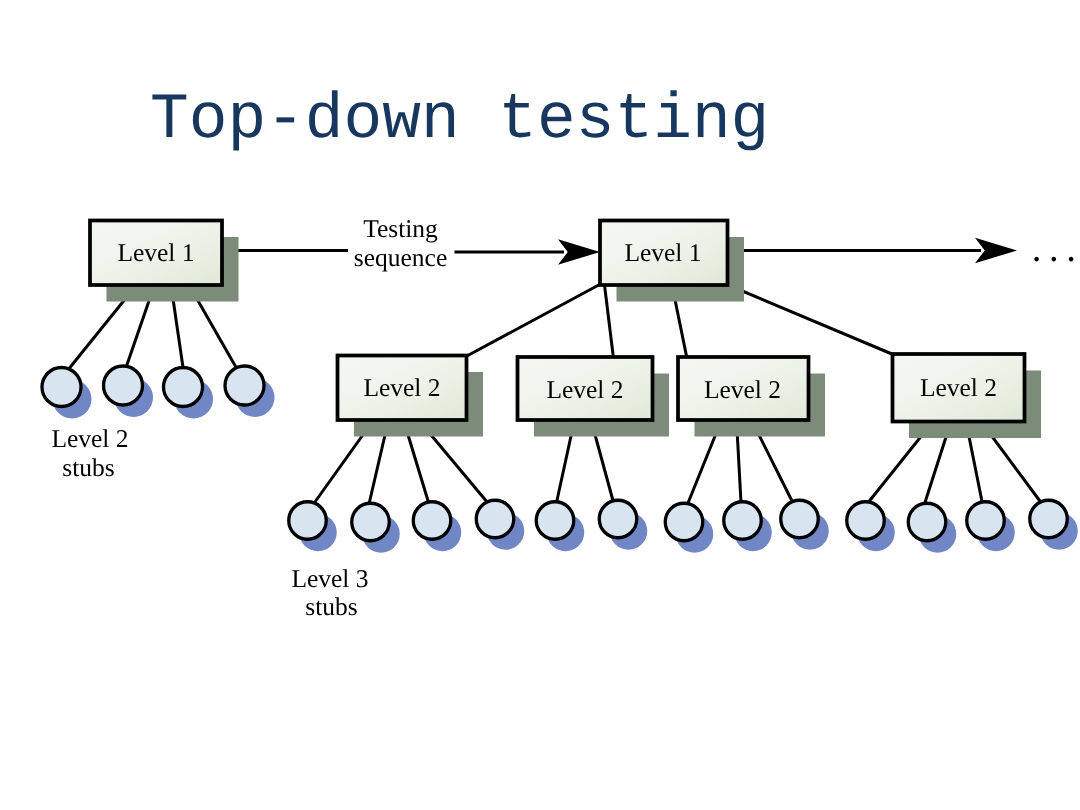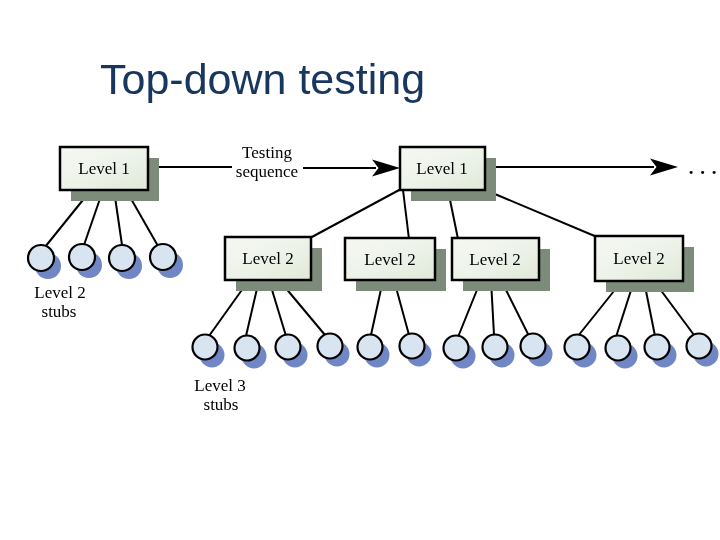--- a/index.html
+++ b/index.html
@@ -4,21 +4,21 @@
 <style>
   html,body{margin:0;padding:0;}
   body{
     width:720px;height:540px;background:#ffffff;position:relative;overflow:hidden;
     font-family:"Liberation Serif",serif;
   }
   .slide{position:absolute;inset:0;background:#ffffff;}
   h1.slide-title{
     position:absolute;left:100px;top:56px;margin:0;
     font-size:43px;font-weight:normal;line-height:1.1;
-    color:#17375e;font-family:Liberation Sans, sans-serif;white-space:nowrap;
+    color:#17375e;font-family:Liberation Mono, monospace;white-space:nowrap;
   }
   svg{position:absolute;left:0;top:0;}
   .connector{stroke:#000;stroke-width:2;fill:none;}
   .box-main{fill:url(#boxGrad);stroke:#000;stroke-width:2.5;}
   .box-shadow{fill:#7d8c7a;stroke:none;}
   .stub-main{fill:#d9e4f1;stroke:#000;stroke-width:2.2;}
   .stub-shadow{fill:#7186c4;stroke:none;}
   .diagram-label{fill:#000;font-family:"Liberation Serif",serif;font-size:17px;text-anchor:middle;}
   .ellipsis-label{fill:#000;font-family:"Liberation Serif",serif;font-size:19px;font-weight:bold;text-anchor:middle;letter-spacing:1px;}
   .arrowhead{fill:#000;stroke:none;}

